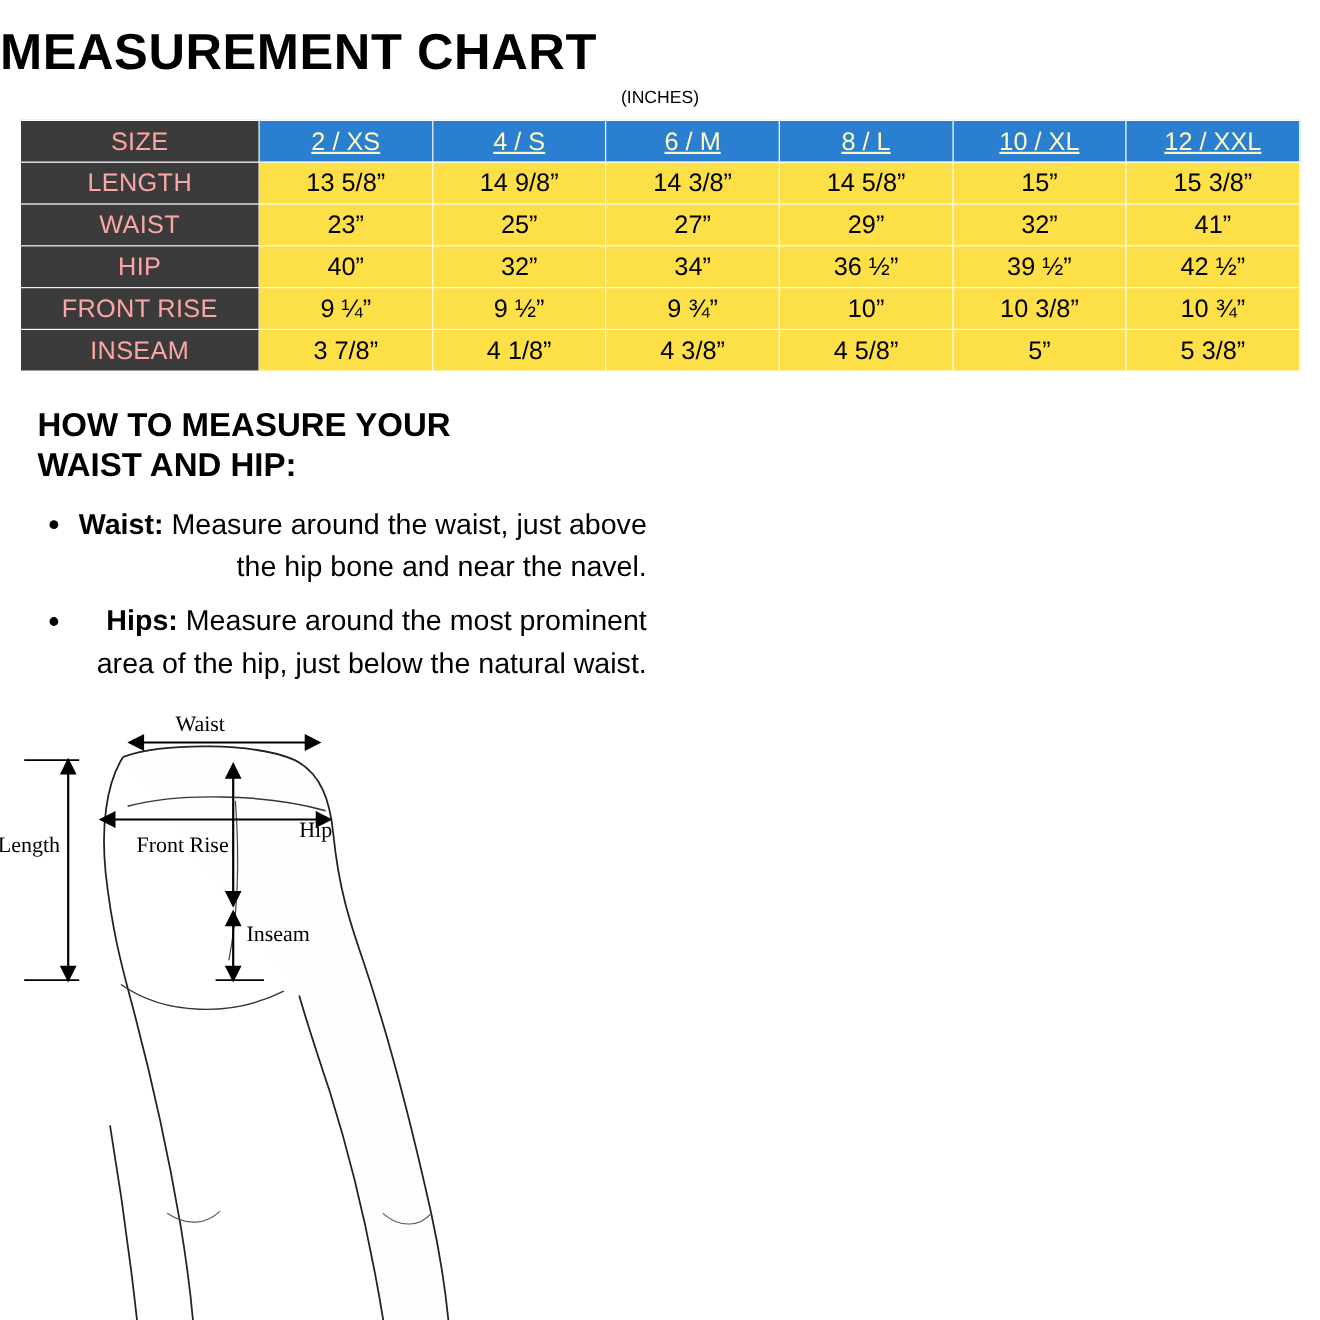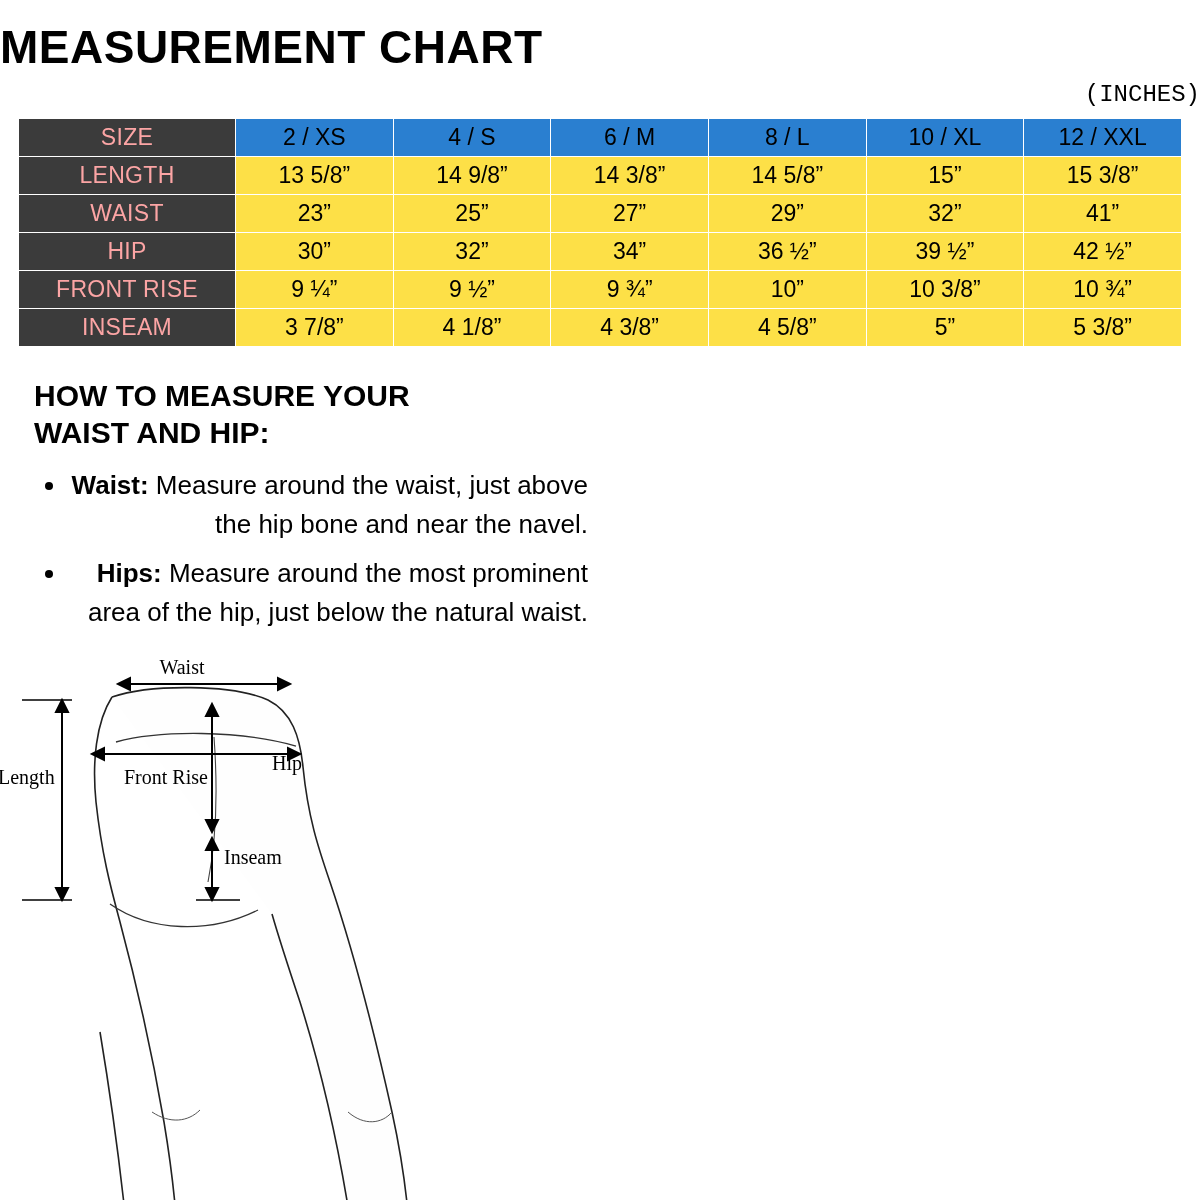--- a/index.html
+++ b/index.html
@@ -19,25 +19,24 @@
   
   .title {
     text-align: left;
     font-size: 46px;
     font-weight: bold;
     letter-spacing: 0.5px;
     margin: 22px 0 0 0;
     line-height: 1.1;
   }
   .subtitle {
-    text-align: right;
-    font-size: 24px;
+    text-align: center;
+    font-size: 16px;
     margin: 8px 0 10px 0;
     font-weight: normal;
-    font-family: Liberation Mono, monospace;
   }
 
   
   .table-wrap {
     margin: 6px 18px 0 18px;
   }
   table.size-chart {
     border-collapse: collapse;
     width: 1164px;
     table-layout: fixed;
@@ -53,23 +52,24 @@
   .row-label {
     background: #3b3b3b;
     color: #fca5a5;
     font-weight: bold;
     width: 216px;
     font-size: 23px;
     letter-spacing: 0.3px;
   }
   .hdr-cell {
     background: #2a7fd0;
-    color: #000000;
+    color: #fef9c3;
     font-size: 23px;
     font-weight: normal;
+    text-decoration: underline;
   }
   .data-cell {
     background: #fde047;
     color: #000000;
     border: 1px solid #bdbdbd;
   }
   .table-outer-border {
     border: 1px solid #9a9a9a;
   }
 
@@ -153,21 +153,21 @@
         <td class="data-cell">23”</td>
         <td class="data-cell">25”</td>
         <td class="data-cell">27”</td>
         <td class="data-cell">29”</td>
         <td class="data-cell">32”</td>
         <td class="data-cell">41”</td>
       </tr>
 
       <tr>
         <td class="row-label">HIP</td>
-        <td class="data-cell">30”</td>
+        <td class="data-cell">40”</td>
         <td class="data-cell">32”</td>
         <td class="data-cell">34”</td>
         <td class="data-cell">36 ½”</td>
         <td class="data-cell">39 ½”</td>
         <td class="data-cell">42 ½”</td>
       </tr>
 
       <tr>
         <td class="row-label">FRONT RISE</td>
         <td class="data-cell">9 ¼”</td>

